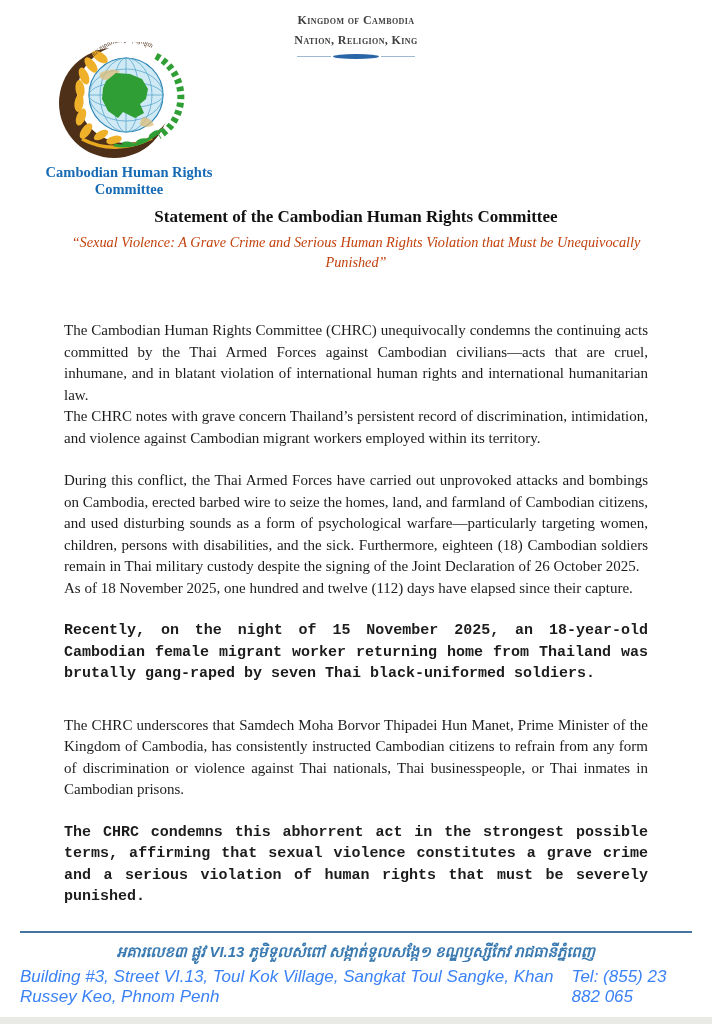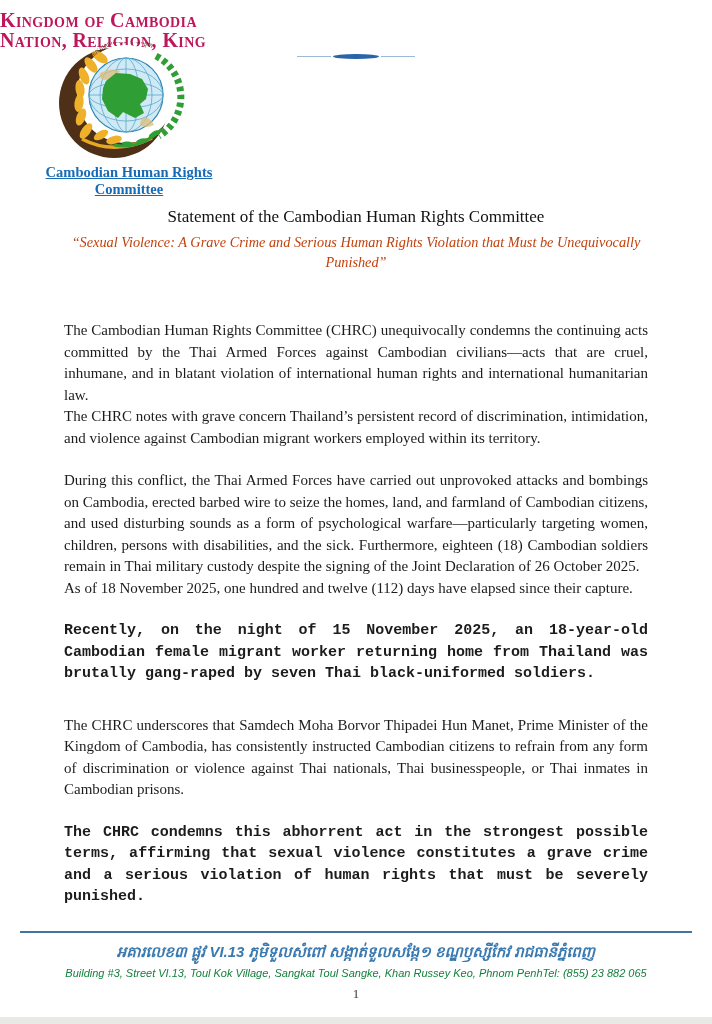--- a/index.html
+++ b/index.html
@@ -12,53 +12,53 @@
     overflow:hidden;
   }
   .page-edge-bottom {
     position:absolute; left:0; right:0; bottom:0; height:7px;
     background:#e9e9e6;
   }
 
   
   .kingdom-header {
     position:absolute; top:10px; left:0; right:0;
-    text-align:left;
-    color:#be185d;
+    text-align:center;
+    color:#404040;
     font-weight:bold;
     font-variant:small-caps;
-    font-size:20px;
+    font-size:12px;
     line-height:20px;
     letter-spacing:0.4px;
   }
   .ornament {
     position:absolute; top:52px; left:0; right:0;
     display:flex; align-items:center; justify-content:center;
     height:8px;
   }
   .orn-line { width:34px; height:1px; background:#9db9d6; }
   .orn-center {
     width:46px; height:5px; border-radius:50%;
     background:#2a65a8; margin:0 2px;
   }
 
   
   .emblem { position:absolute; left:56px; top:42px; width:130px; height:120px; }
   .committee-caption {
     position:absolute; left:14px; top:164px; width:230px;
     text-align:center;
-    color:#176bb5; font-weight:bold; font-size:14.5px;text-decoration:underline;
+    color:#176bb5; font-weight:bold; font-size:14.5px;
   }
 
   
   .doc {
     position:absolute; left:64px; right:64px; top:206px;
   }
   .doc-title {
-    text-align:center; font-weight:normal; font-size:17px; line-height:22px;
+    text-align:center; font-weight:bold; font-size:17px; line-height:22px;
     color:#111;
   }
   .doc-subtitle {
     text-align:center; font-style:italic; font-size:14.3px; line-height:20px;
     margin-top:4px; color:#c2410c;
     font-family:"Liberation Serif", serif;
   }
   .doc-paragraphs { margin-top:48px; }
   .para {
     font-size:15px; line-height:21.5px; text-align:justify;
@@ -75,23 +75,23 @@
   .footer-khmer {
     margin-top:8px;
     color:#3a7ab0; font-style:italic; font-weight:bold;
     font-size:15px; line-height:22px;
     font-family:"Liberation Sans", sans-serif;
     text-align:center;
   }
   .footer-address-row {
     display:flex; justify-content:center; align-items:baseline;
     margin-top:4px;
-    color:#15803d; font-style:italic;
+    color:#3b82f6; font-style:italic;
     font-family:"Liberation Sans", sans-serif;
-    font-size:11px;
+    font-size:17px;
   }
   .page-number {
     margin-top:7px; text-align:center;
     color:#3a3a3a; font-size:13px;
     font-family:"Liberation Serif", serif;
   }
 </style>
 </head>
 <body>
 

